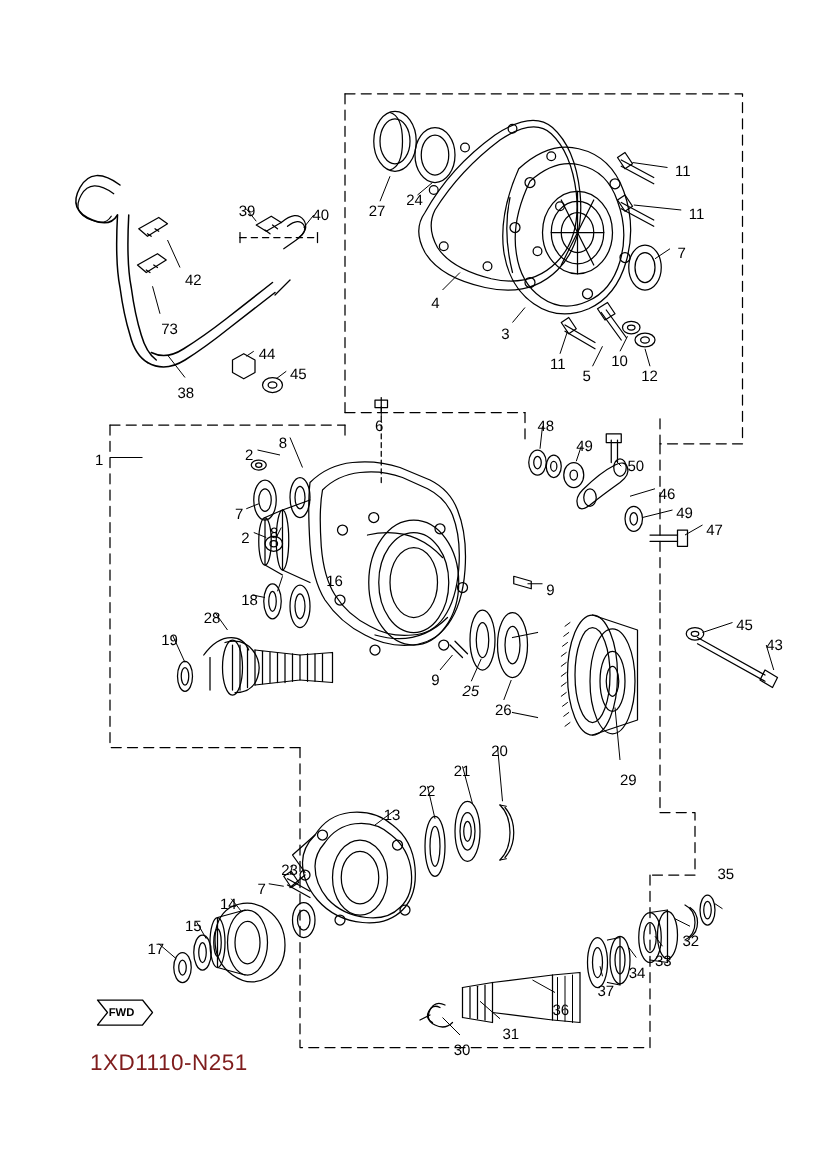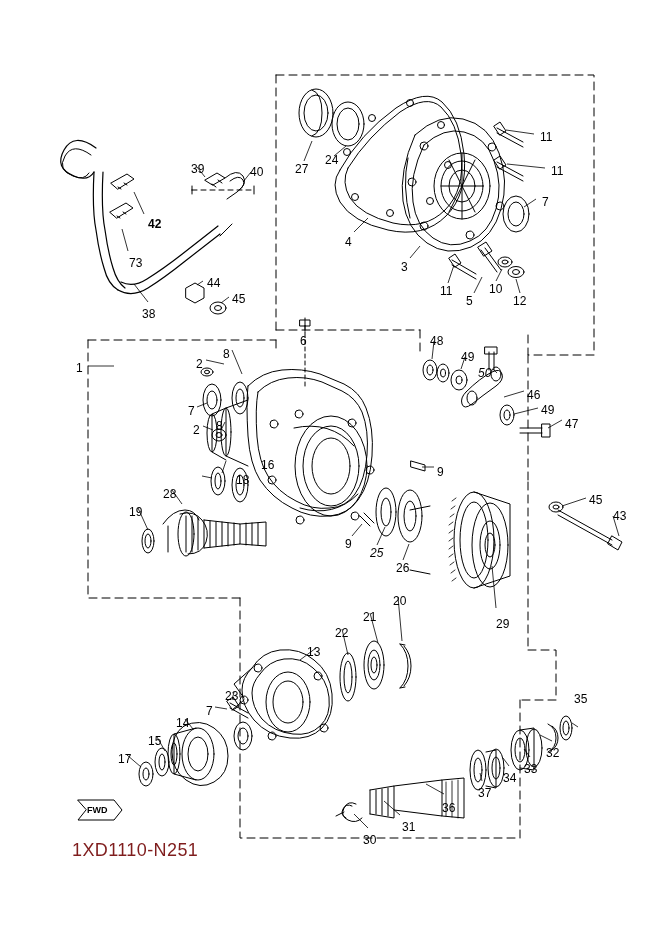--- a/index.html
+++ b/index.html
@@ -429,21 +429,21 @@
   <div class="callout" style="left:489px; top:283px;">10</div>
   <div class="callout" style="left:540px; top:131px;">11</div>
   <div class="callout" style="left:551px; top:165px;">11</div>
   <div class="callout" style="left:440px; top:285px;">11</div>
   <div class="callout" style="left:513px; top:295px;">12</div>
   <div class="callout" style="left:307px; top:646px;">13</div>
   <div class="callout" style="left:176px; top:717px;">14</div>
   <div class="callout" style="left:148px; top:735px;">15</div>
   <div class="callout" style="left:217px; top:459px;margin-left:44px;">16</div>
   <div class="callout" style="left:118px; top:753px;">17</div>
-  <div class="callout" style="left:193px; top:474px;margin-left:43px;">18</div>
+  <div class="callout" style="left:193px; top:474px;">18</div>
   <div class="callout" style="left:129px; top:506px;">19</div>
   <div class="callout" style="left:393px; top:595px;">20</div>
   <div class="callout" style="left:363px; top:611px;">21</div>
   <div class="callout" style="left:335px; top:627px;">22</div>
   <div class="callout" style="left:225px; top:690px;">23</div>
   <div class="callout" style="left:325px; top:154px;">24</div>
   <div class="callout" style="left:370px; top:547px;font-style:italic;">25</div>
   <div class="callout" style="left:396px; top:562px;">26</div>
   <div class="callout" style="left:295px; top:163px;">27</div>
   <div class="callout" style="left:163px; top:488px;">28</div>
@@ -453,29 +453,29 @@
   <div class="callout" style="left:546px; top:747px;text-align:center;">32</div>
   <div class="callout" style="left:524px; top:763px;">33</div>
   <div class="callout" style="left:503px; top:772px;">34</div>
   <div class="callout" style="left:574px; top:693px;">35</div>
   <div class="callout" style="left:442px; top:802px;">36</div>
   <div class="callout" style="left:478px; top:787px;">37</div>
   <div class="callout" style="left:142px; top:308px;">38</div>
   <div class="callout" style="left:191px; top:163px;">39</div>
   <div class="callout" style="left:250px; top:166px;">40</div>
   <div class="callout" style="left:129px; top:257px;">73</div>
-  <div class="callout" style="left:148px; top:218px;font-weight:bold;">42</div>
+  <div class="callout" style="left:148px; top:218px;">42</div>
   <div class="callout" style="left:613px; top:510px;">43</div>
   <div class="callout" style="left:207px; top:277px;">44</div>
   <div class="callout" style="left:232px; top:293px;">45</div>
   <div class="callout" style="left:589px; top:494px;">45</div>
   <div class="callout" style="left:527px; top:389px;">46</div>
   <div class="callout" style="left:565px; top:418px;">47</div>
   <div class="callout" style="left:430px; top:335px;">48</div>
   <div class="callout" style="left:461px; top:351px;">49</div>
   <div class="callout" style="left:541px; top:404px;">49</div>
-  <div class="callout" style="left:478px; top:367px;font-style:italic;">50</div>
+  <div class="callout" style="left:502px; top:367px;">50</div>
 
   <div class="fwd-label" style="left:87px; top:805px;">FWD</div>
 
   <div class="partcode" style="left:72px; top:840px;">1XD1110-N251</div>
 
 </div>
 
 </body></html>

